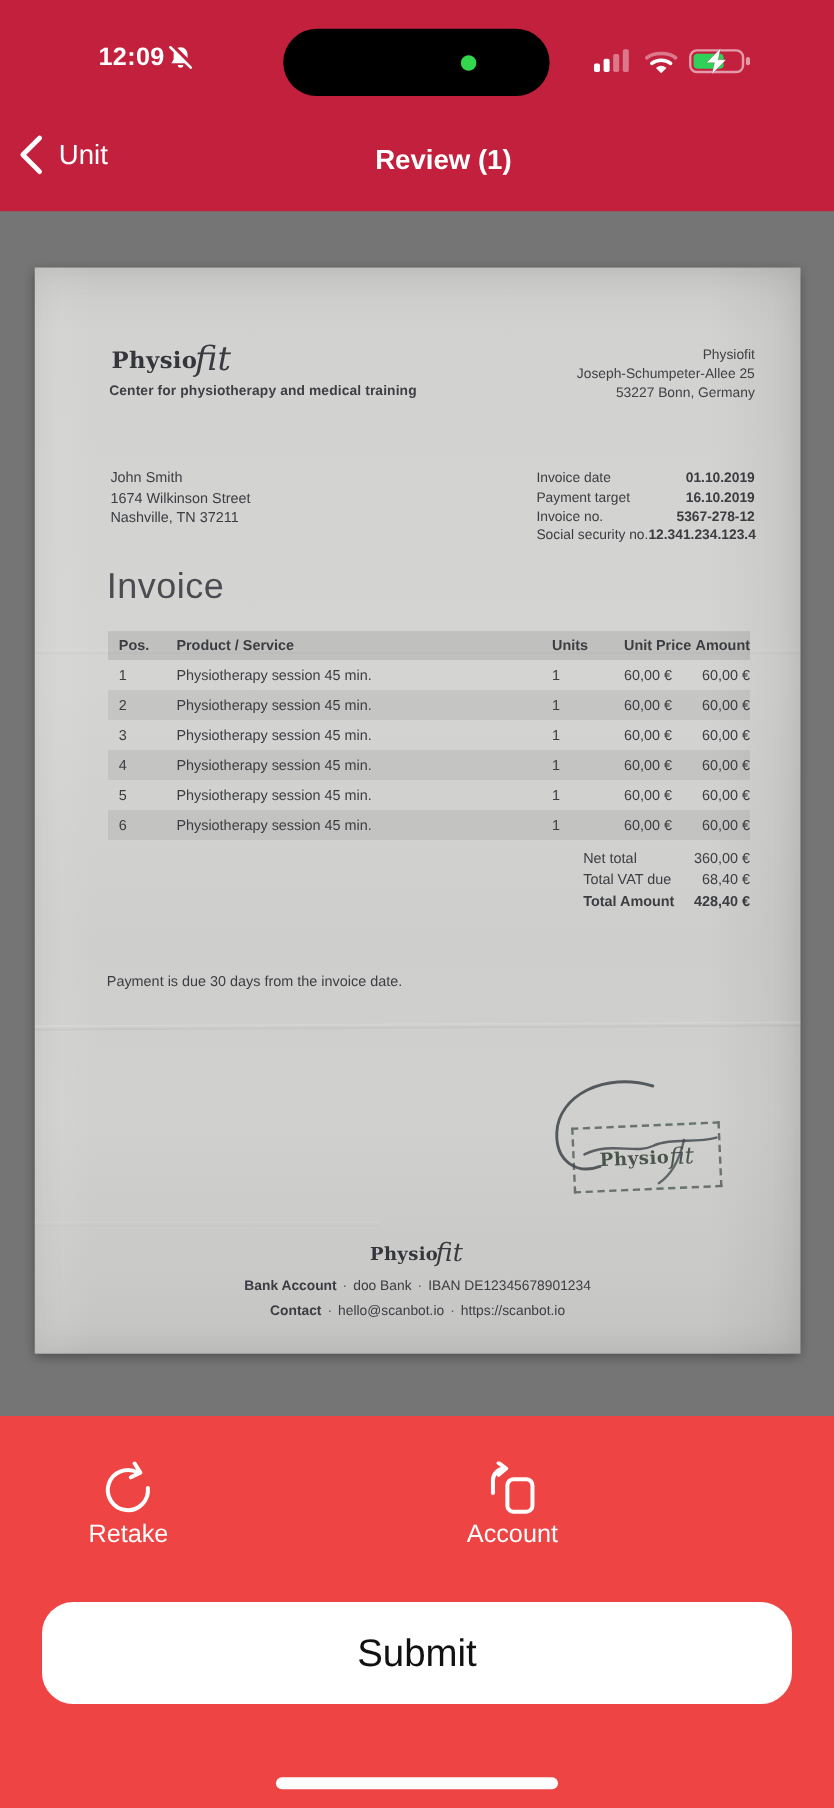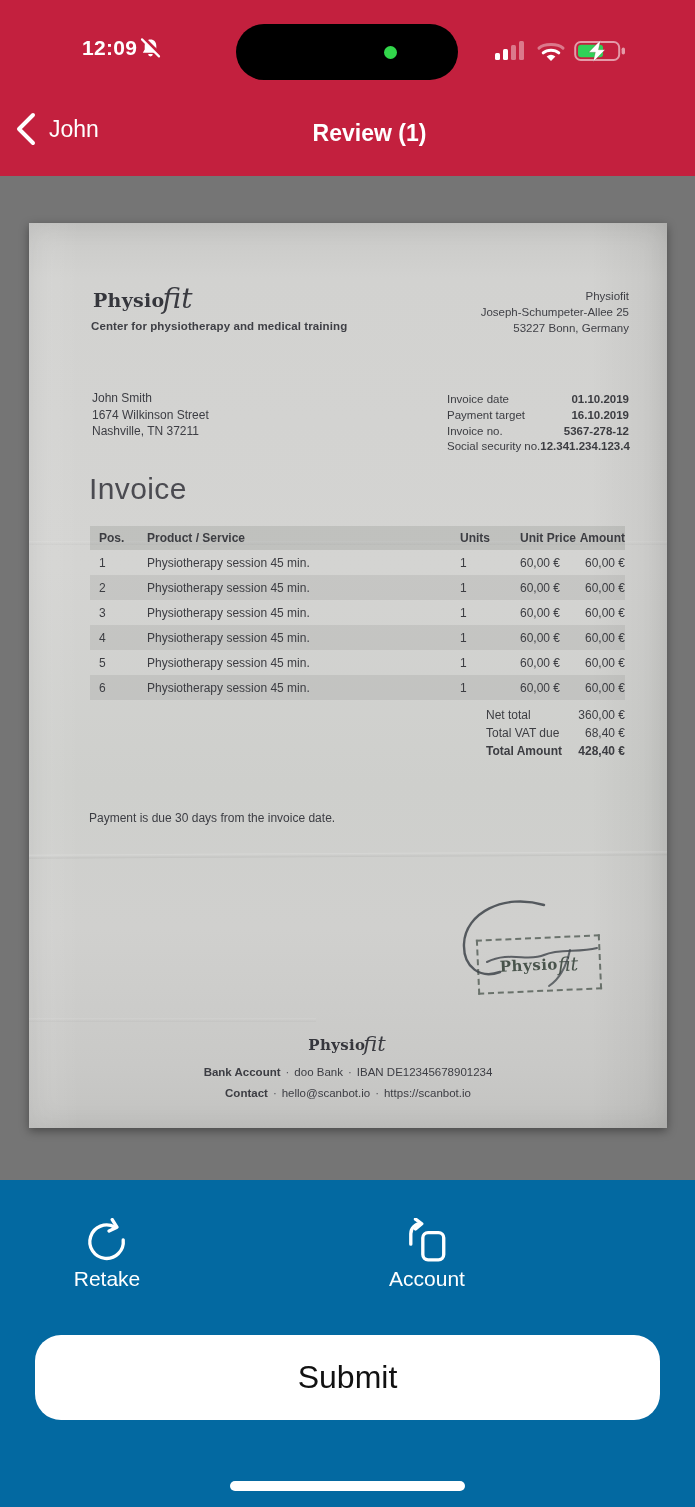--- a/index.html
+++ b/index.html
@@ -65,21 +65,21 @@
   .doc-footer-logo { position:absolute; left:0; top:808px; width:100%; text-align:center; white-space:nowrap; }
   .doc-footer-logo .logo-serif { font-size:15px; }
   .doc-footer-logo .logo-script { font-size:21px; }
   .doc-footer-line { position:absolute; left:0; width:100%; text-align:center; font-size:11.5px; color:#3c3d43; }
   .doc-footer-line b { font-weight:700; }
   .doc-footer-line .dot { margin:0 5px; color:#55565c; }
   .bank-line { top:843px; }
   .contact-line { top:864px; }
 
   
-  .toolbar { position:absolute; left:0; top:1180px; width:695px; height:327px; background:#0369a1; }
+  .toolbar { position:absolute; left:0; top:1180px; width:695px; height:327px; background:#ef4444; }
   .action { position:absolute; top:38px; width:160px; display:flex; flex-direction:column; align-items:center; cursor:pointer; }
   .action svg { width:46px; height:46px; }
   .action .lbl { margin-top:3px; color:#fff; font-size:21px; }
   .submit-btn { position:absolute; left:35px; top:155px; width:625px; height:85px; background:#fff; border:none; border-radius:26px;
                 font-family:"Liberation Sans", sans-serif; font-size:32px; color:#111; cursor:pointer; display:flex; align-items:center; justify-content:center; }
   .home-indicator { position:absolute; left:230px; top:301px; width:235px; height:10px; border-radius:5px; background:#fff; }
 </style>
 </head>
 <body>
 
@@ -116,21 +116,21 @@
         <rect x="47.6" y="8.6" width="3.4" height="6.8" rx="1.7" fill="rgba(255,255,255,.55)"></rect>
         <rect x="4" y="5.8" width="25" height="12.4" rx="3.2" fill="#30D158"></rect>
         <path d="M26.5 1.2 L14.8 13.2 h6.6 L19.2 22.8 L31 10.8 h-6.6 Z" fill="#fff" stroke="rgba(120,20,40,.25)" stroke-width=".8"></path>
       </svg>
     </div>
 
     <div class="nav-back">
       <svg width="20" height="34" viewBox="0 0 20 34">
         <polyline points="17,3 3,17 17,31" fill="none" stroke="#fff" stroke-width="4" stroke-linecap="round" stroke-linejoin="round"></polyline>
       </svg>
-      <span>John</span>
+      <span>Unit</span>
     </div>
     <div class="nav-title">Review (1)</div>
   </div>
 
   <div class="viewport">
     <div class="paper">
 
       <div class="crease faint" style="top:318px"></div>
       <div class="crease" style="top:630px; transform:rotate(-.3deg)"></div>
       <div class="crease faint" style="top:795px; width:45%"></div>

